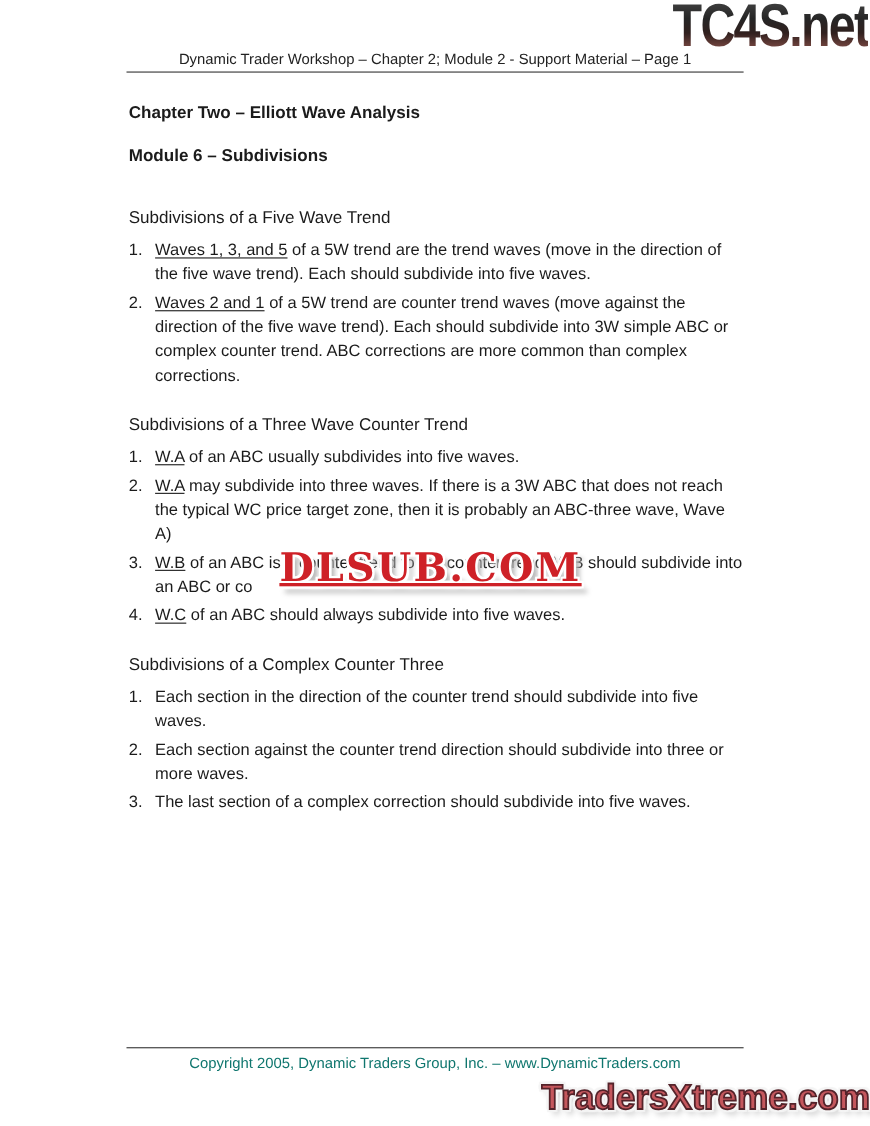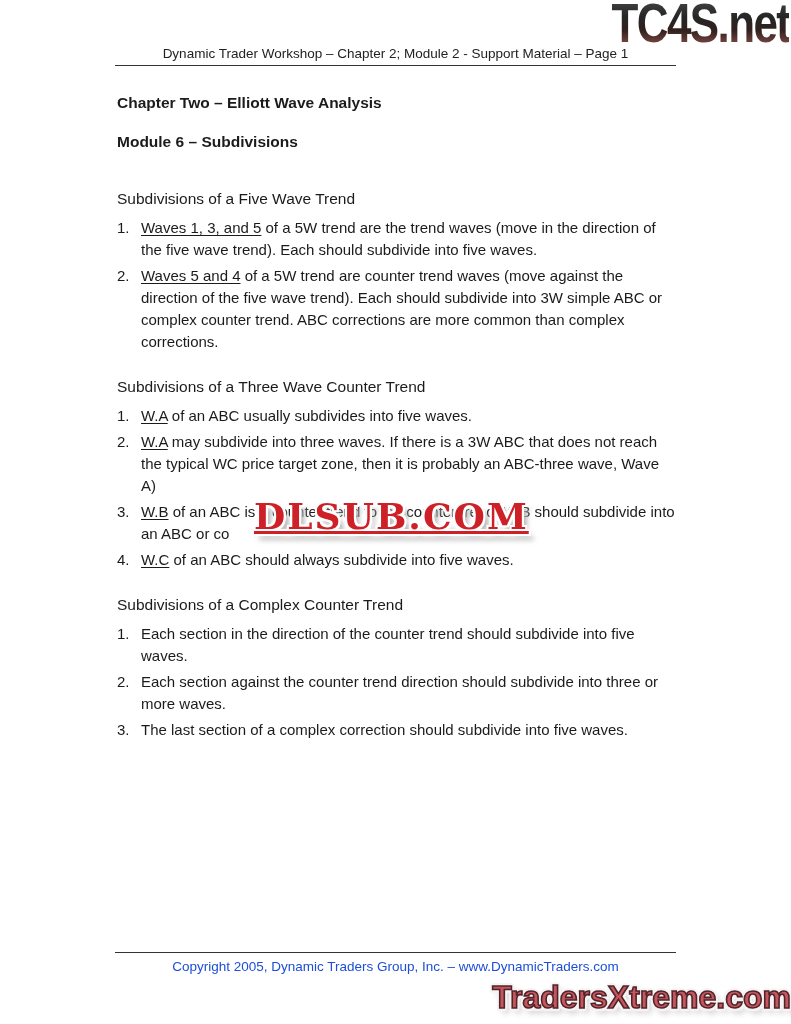--- a/index.html
+++ b/index.html
@@ -115,21 +115,21 @@
   .footer-rule {
     position: absolute;
     top: 952px; left: 115px; width: 561px;
     border-top: 1.5px solid #333;
   }
   .footer-text {
     position: absolute;
     top: 959px; left: 115px; width: 561px;
     text-align: center;
     font-size: 13.5px;
-    color: #1d4ed8;
+    color: #0f766e;
     white-space: nowrap;
   }
 </style>
 </head>
 <body>
 
 <div class="page">
 
   <div class="header-text">Dynamic Trader Workshop – Chapter 2; Module 2 - Support Material – Page 1</div>
   <div class="header-rule"></div>
@@ -140,42 +140,42 @@
     <div class="doc-title t1">Chapter Two  – Elliott Wave Analysis</div>
     <div class="doc-title t2">Module 6 – Subdivisions</div>
 
     <div class="sec-heading">Subdivisions of a Five Wave Trend</div>
     <div class="item">
       <span class="num">1.</span>
       <span class="txt"><span class="u">Waves 1, 3, and 5</span><span> of a 5W trend are the trend waves (move in the direction of the five wave trend). Each should subdivide into five waves.</span></span>
     </div>
     <div class="item">
       <span class="num">2.</span>
-      <span class="txt"><span class="u">Waves 5 and 4</span><span> of a 5W trend are counter trend waves (move against the direction of the five wave trend). Each should subdivide into 3W simple ABC or complex counter trend. ABC corrections are more common than complex corrections.</span></span>
+      <span class="txt"><span class="u">Waves 2 and 1</span><span> of a 5W trend are counter trend waves (move against the direction of the five wave trend). Each should subdivide into 3W simple ABC or complex counter trend. ABC corrections are more common than complex corrections.</span></span>
     </div>
 
     <div class="sec-heading later">Subdivisions of a Three Wave Counter Trend</div>
     <div class="item">
       <span class="num">1.</span>
       <span class="txt"><span class="u">W.A</span><span> of an ABC usually subdivides into five waves.</span></span>
     </div>
     <div class="item">
       <span class="num">2.</span>
       <span class="txt"><span class="u">W.A</span><span> may subdivide into three waves. If there is a 3W ABC that does not reach the typical WC price target zone, then it is probably an ABC-three wave, Wave A)</span></span>
     </div>
     <div class="item">
       <span class="num">3.</span>
       <span class="txt"><span class="u">W.B</span><span> of an ABC is a counter trend to the counter trend. W.B should subdivide into an ABC or co</span></span>
     </div>
     <div class="item">
       <span class="num">4.</span>
       <span class="txt"><span class="u">W.C</span><span> of an ABC should always subdivide into five waves.</span></span>
     </div>
 
-    <div class="sec-heading later">Subdivisions of a Complex Counter Trend</div>
+    <div class="sec-heading later">Subdivisions of a Complex Counter Three</div>
     <div class="item">
       <span class="num">1.</span>
       <span class="txt"><span>Each section in the direction of the counter trend should subdivide into five waves.</span></span>
     </div>
     <div class="item">
       <span class="num">2.</span>
       <span class="txt"><span>Each section against the counter trend direction should subdivide into three or more waves.</span></span>
     </div>
     <div class="item">
       <span class="num">3.</span>

